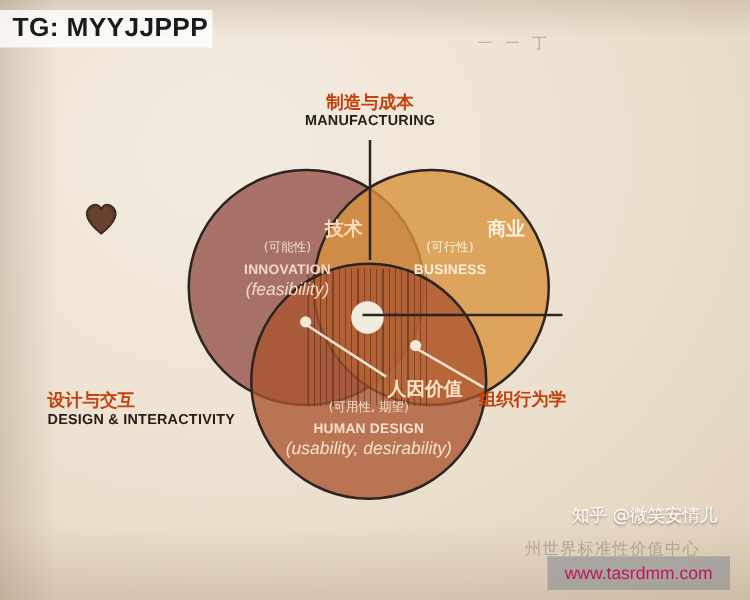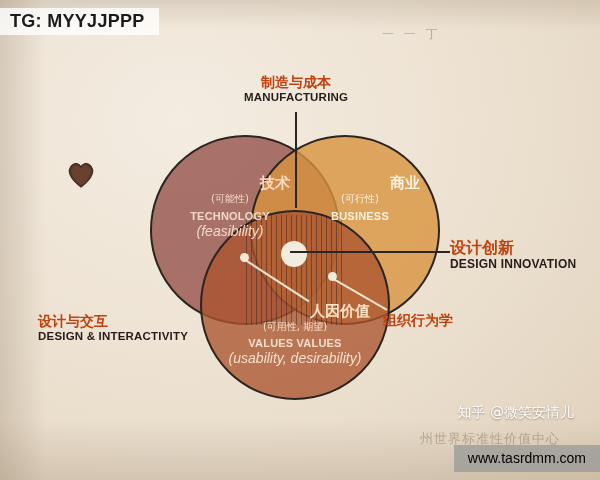--- a/index.html
+++ b/index.html
@@ -48,33 +48,33 @@
     width: 600px; height: 60px;
     background: linear-gradient(to top, rgba(150,130,105,0.25), rgba(150,130,105,0));
   }
 
   
   .tg-tag {
     position: absolute;
     left: 0; top: 8px;
     background: rgba(255,255,255,0.80);
     color: #1b1b1b;
-    font-size: 18px;
-    font-weight: bold;
-    padding: 4px 14px 5px 10px;
+    font-size: 21px;
+    font-weight: bold;
+    padding: 4px 4px 5px 10px;
     letter-spacing: 0.3px;
     line-height: 1;
     z-index: 40;
   }
   
   .url-tag {
     position: absolute;
-    right: 0; bottom: 8px;
+    right: 16px; bottom: 8px;
     background: rgba(150,150,150,0.72);
-    color: #000000;
+    color: #be185d;
     font-size: 14px;
     padding: 6px 14px 7px 14px;
     line-height: 1;
     z-index: 40;
   }
 
   
   .top-marks {
     position: absolute;
     left: 382px; top: 26px;
@@ -281,59 +281,55 @@
     <div class="circle c-tech"></div>
     <div class="circle c-biz"></div>
     <div class="hatch"></div>
     <div class="circle c-human"></div>
     <div class="center-dot"></div>
 
     <div class="lbl lbl-tech">
       <div class="cn">技术</div>
       <div class="cn-sub">(可能性)</div>
       <div style="height:6px"></div>
-      <div class="en">TECHNOLOGY</div>
+      <div class="en">INNOVATION</div>
       <div class="en-sub">(feasibility)</div>
     </div>
 
     <div class="lbl lbl-biz">
       <div class="cn">商业</div>
       <div class="cn-sub">(可行性)</div>
       <div style="height:6px"></div>
       <div class="en">BUSINESS</div>
     </div>
 
     <div class="lbl lbl-human">
       <div class="cn">人因价值</div>
       <div class="cn-sub">(可用性, 期望)</div>
       <div style="height:5px"></div>
-      <div class="en">VALUES VALUES</div>
+      <div class="en">HUMAN DESIGN</div>
       <div class="en-sub">(usability, desirability)</div>
     </div>
   </div>
 
   <div class="line line-dark" style="left:295px; top:112px; width:2px; height:96px;"></div>
 
   <div class="line line-dark" style="left:290px; top:251px; width:160px; height:2px;"></div>
 
   <div class="node" style="left:240px; top:253px;"></div>
   <div class="line" style="left:244px; top:258px; width:78px; height:2px; transform: rotate(33deg);"></div>
 
   <div class="node" style="left:328px; top:272px;"></div>
   <div class="line" style="left:332px; top:277px; width:64px; height:2px; transform: rotate(30deg);"></div>
 
   <div class="callout co-manufacturing">
     <div class="cn">制造与成本</div>
     <div class="en">MANUFACTURING</div>
   </div>
 
-  <div class="callout co-design-innov">
-    <div class="cn">设计创新</div>
-    <div class="en">DESIGN INNOVATION</div>
-  </div>
 
   <div class="callout co-design-inter">
     <div class="cn">设计与交互</div>
     <div class="en">DESIGN &amp; INTERACTIVITY</div>
   </div>
 
   <div class="callout co-org-behavior">
     <div class="cn">组织行为学</div>
   </div>
 

